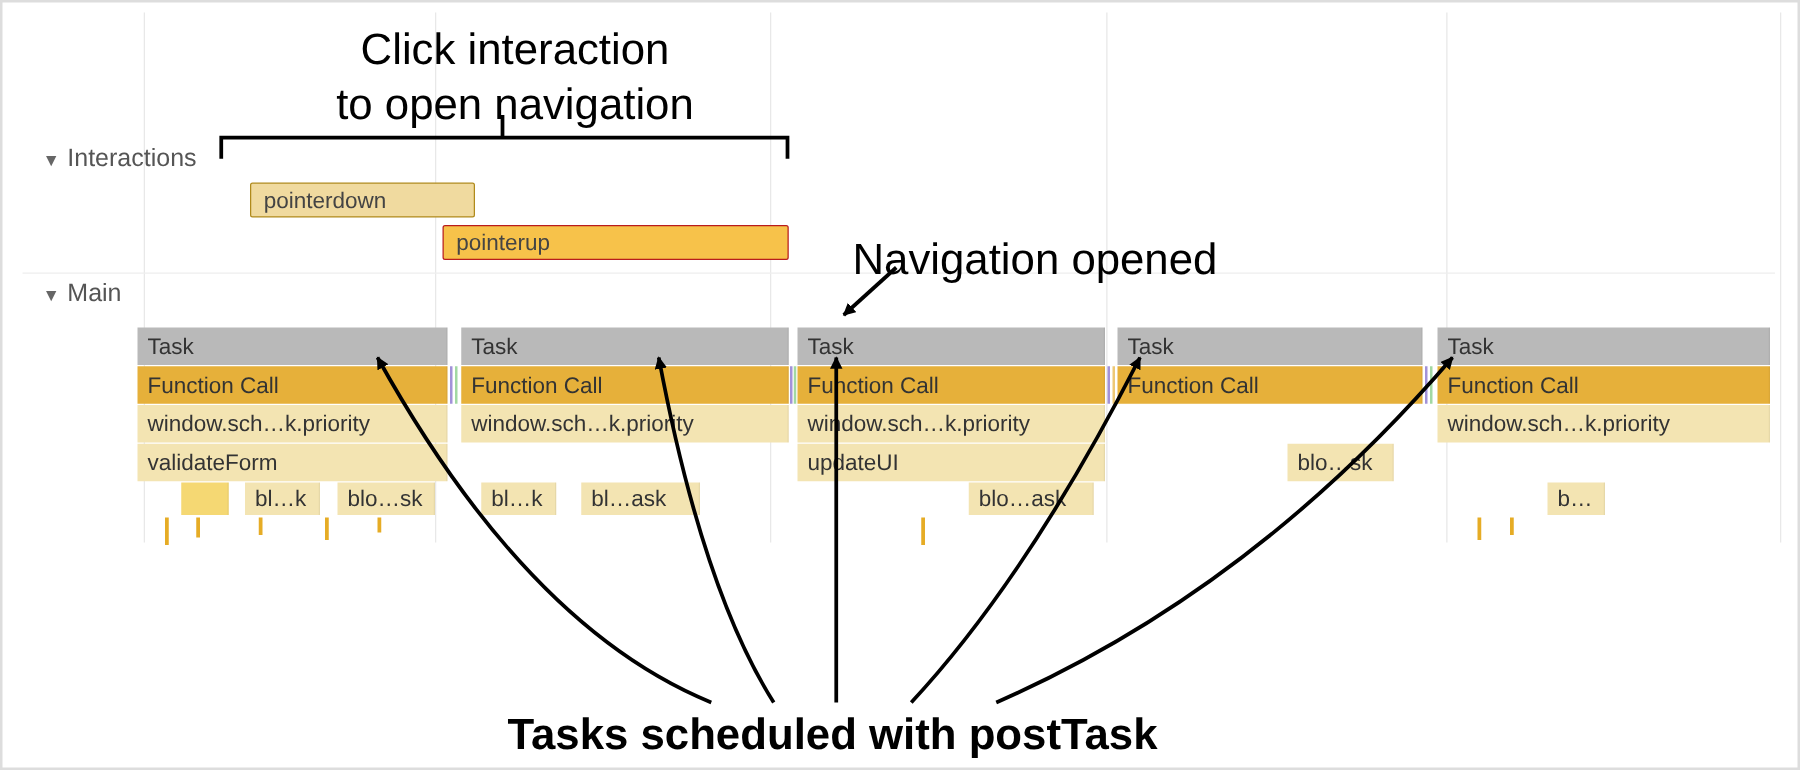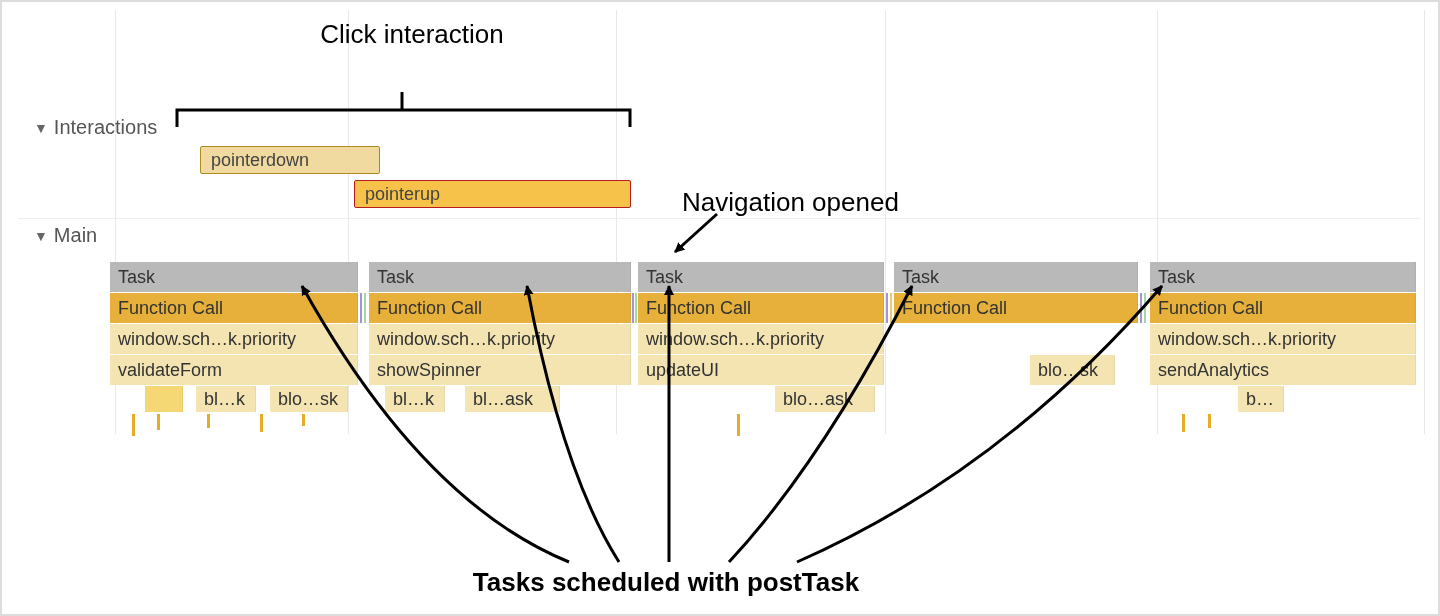--- a/index.html
+++ b/index.html
@@ -23,21 +23,21 @@
 .bar.func { background: #e6b03a; color: #333; }
 .bar.l3   { background: #f3e4b2; color: #333; }
 .bar.l4   { background: #f3e4b2; color: #333; }
 .bar.l5   { background: #f5d873; }
 .strip    { position: absolute; top:0; bottom:0; width:2px; background: #7a64c8; opacity: .7; }
 .strip.g  { background: #7ac87a; }
 .strip.y  { background: #e6b03a; }
 .tick     { position: absolute; width: 3px; background: #e6ac25; }
 .sep-line { position: absolute; left: 16px; right: 18px; height: 1px; background: #eee; }
 
-.annotation { position: absolute; font-size: 26px; color: #000; text-align: center; line-height: 1.25; }
+.annotation { position: absolute; font-size: 35px; color: #000; text-align: center; line-height: 1.25; }
 .svg-overlay { position: absolute; inset: 0; pointer-events: none; }
 </style>
 </head>
 <body>
 
 <div class="canvas">
 
   <div class="gridline" style="left:113px;"></div>
   <div class="gridline" style="left:346px;"></div>
   <div class="gridline" style="left:614px;"></div>
@@ -119,31 +119,25 @@
       </div>
     <div class="bar l3" style="left:1040px;width:266px;">
         <span>window.sch…k.priority</span>
       </div>
   </div>
 
   <div class="row" style="top:353px;">
     <div class="bar l4" style="left:0px;   width:248px;text-align:center;">
         <span>validateForm</span>
       </div>
-    <div class="bar l4" style="left:259px; width:262px;">
-        <span>showSpinner</span>
-      </div>
     <div class="bar l4" style="left:528px; width:246px;">
         <span>updateUI</span>
       </div>
     <div class="bar l4" style="left:920px; width:85px;">
         <span>blo…sk</span>
-      </div>
-    <div class="bar l4" style="left:1040px;width:266px;">
-        <span>sendAnalytics</span>
       </div>
   </div>
 
   <div class="row" style="top:384px; height:26px;">
     <div class="bar l5" style="left:35px;  width:38px;"></div>
     <div class="bar l4" style="left:86px;  width:60px;">
         <span>bl…k</span>
       </div>
     <div class="bar l4" style="left:160px; width:78px;">
         <span>blo…sk</span>
@@ -169,20 +163,21 @@
   <div class="tick" style="left:155px; top:412px; height:16px;"></div>
   <div class="tick" style="left:205px; top:412px; height:14px;"></div>
   <div class="tick" style="left:258px; top:412px; height:18px;"></div>
   <div class="tick" style="left:300px; top:412px; height:12px;"></div>
   <div class="tick" style="left:735px; top:412px; height:22px;"></div>
   <div class="tick" style="left:1180px;top:412px; height:18px;"></div>
   <div class="tick" style="left:1206px;top:412px; height:14px;"></div>
 
   <div class="annotation" style="left:255px; top:16px; width:310px;">
     <div>Click interaction</div>
+    <div>to open navigation</div>
   </div>
   <div class="annotation" style="left:680px; top:184px; width:300px; text-align:left;">
     <span>Navigation opened</span>
   </div>
   <div class="annotation" style="left:384px; top:564px; width:560px;font-weight:bold;">
     <span>Tasks scheduled with postTask</span>
   </div>
 
   <svg class="svg-overlay" width="1440" height="616">
     <defs>

